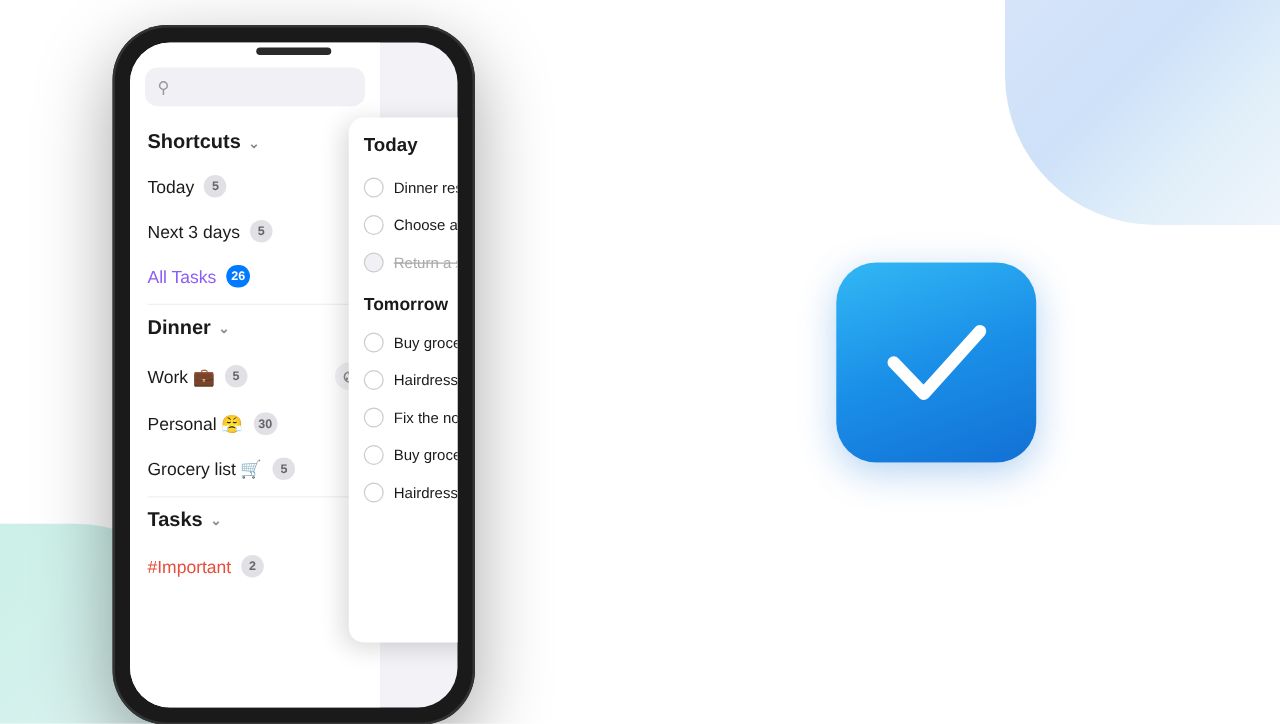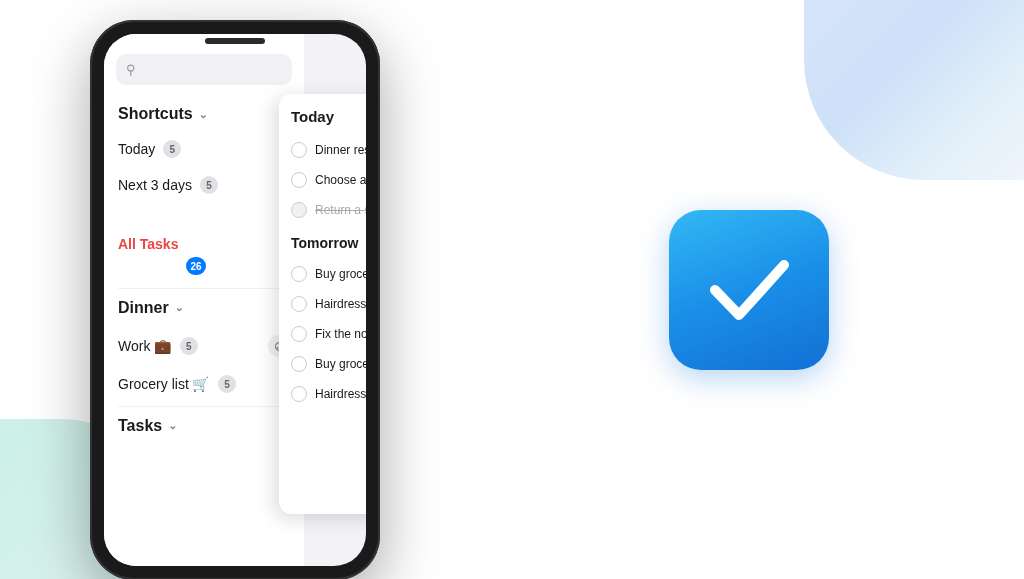--- a/index.html
+++ b/index.html
@@ -168,22 +168,22 @@
       align-items: center;
       gap: 8px;
     }
 
     .menu-item-label {
       font-size: 14px;
       color: #1a1a1a;
     }
 
     .menu-item-label.blue {
-      color: #ef4444;
-      font-weight: 700;
+      color: #8b5cf6;
+      font-weight: 400;
     }
 
     .badge {
       display: inline-flex;
       align-items: center;
       justify-content: center;
       min-width: 18px;
       height: 18px;
       border-radius: 9px;
       font-size: 10px;
@@ -192,21 +192,20 @@
     }
 
     .badge-gray {
       background: #e0e0e5;
       color: #666;
     }
 
     .badge-blue {
       background: #007aff;
       color: #fff;
-      margin-top: 45px;
     }
 
     .share-icon {
       width: 22px;
       height: 22px;
       border-radius: 50%;
       background: #f0f0f5;
       display: flex;
       align-items: center;
       justify-content: center;
@@ -359,38 +358,50 @@
           <div class="share-icon">
             <svg width="11" height="11" viewBox="0 0 11 11" fill="none">
               <circle cx="5.5" cy="5.5" r="4" stroke="#888" stroke-width="1.2"></circle>
               <circle cx="5.5" cy="3" r="1" fill="#888"></circle>
               <circle cx="3.5" cy="7" r="1" fill="#888"></circle>
               <circle cx="7.5" cy="7" r="1" fill="#888"></circle>
             </svg>
           </div>
         </div>
 
+        <div class="menu-item">
+          <div class="menu-item-left">
+            <span class="menu-item-label">Personal <span class="emoji">😤</span></span>
+            <span class="badge badge-gray">30</span>
+          </div>
+        </div>
 
         <div class="menu-item">
           <div class="menu-item-left">
             <span class="menu-item-label">Grocery list <span class="emoji">🛒</span></span>
             <span class="badge badge-gray">5</span>
           </div>
         </div>
 
         <div class="divider"></div>
 
         <div class="section-header">
           <div class="section-title">
             <span>Tasks</span>
             <span class="chevron-icon">⌄</span>
           </div>
           <span class="add-icon">+</span>
         </div>
 
+        <div class="menu-item">
+          <div class="menu-item-left">
+            <span class="menu-item-label" style="color:#e74c3c;">#Important</span>
+            <span class="badge badge-gray">2</span>
+          </div>
+        </div>
 
       </div>
 
       <div class="phone-right-panel">
         <div class="today-header">Today</div>
 
         <div class="task-item">
           <div class="task-circle"></div>
           <span class="task-text">Dinner rese...</span>
         </div>

